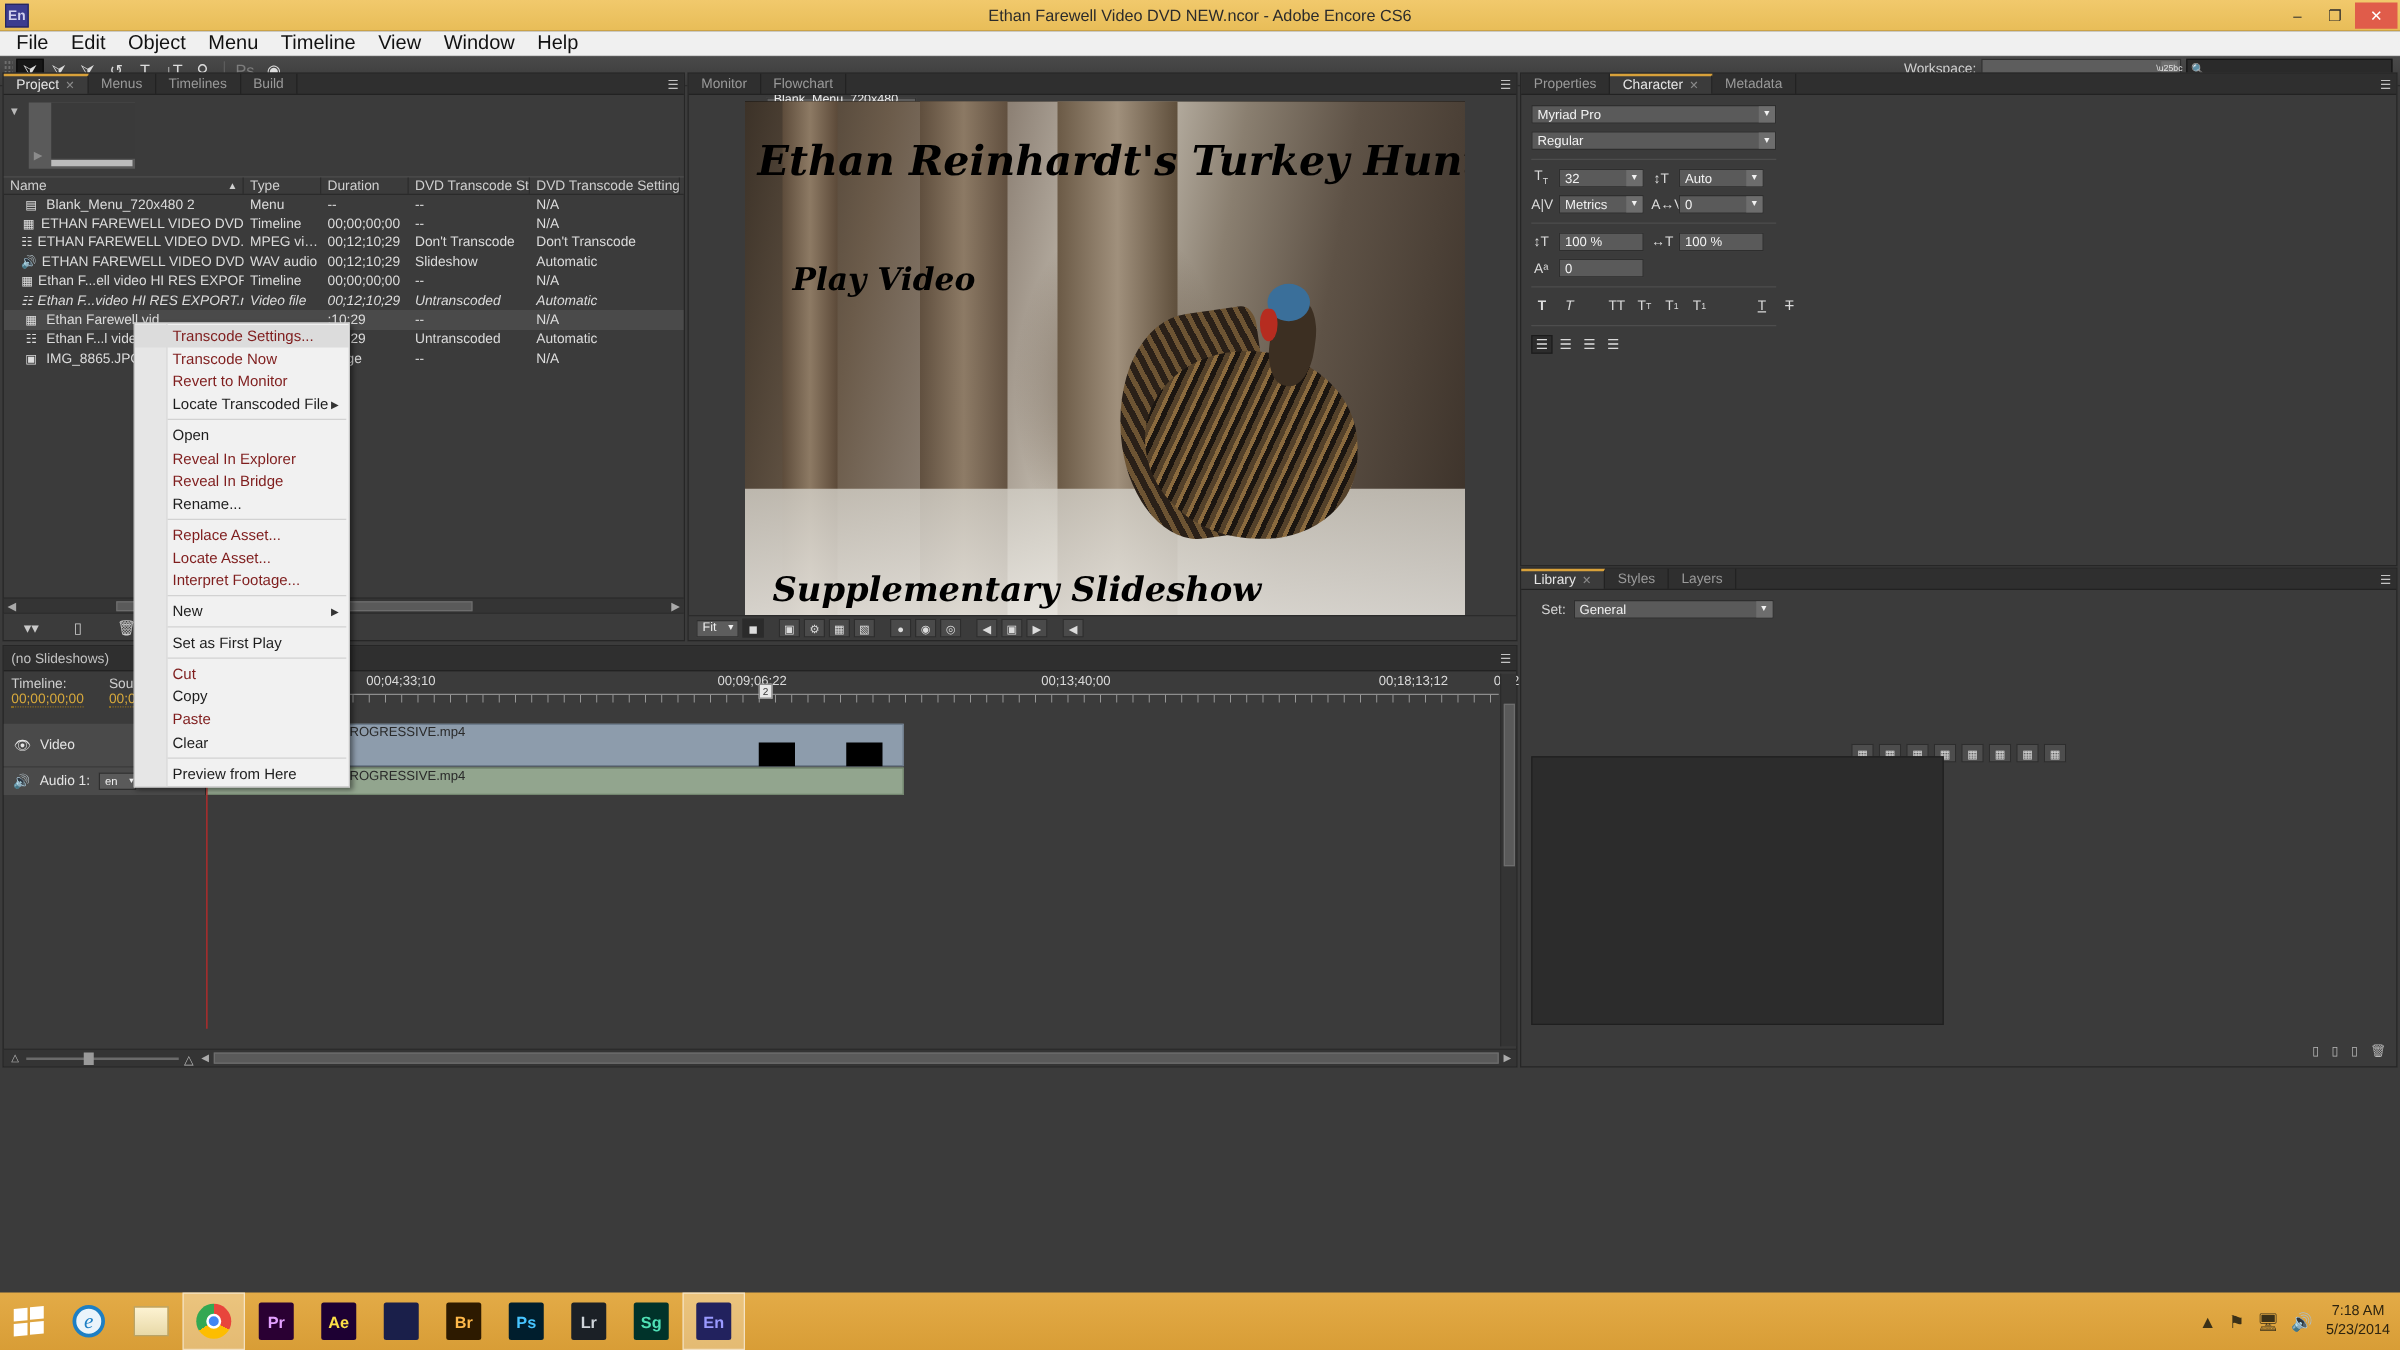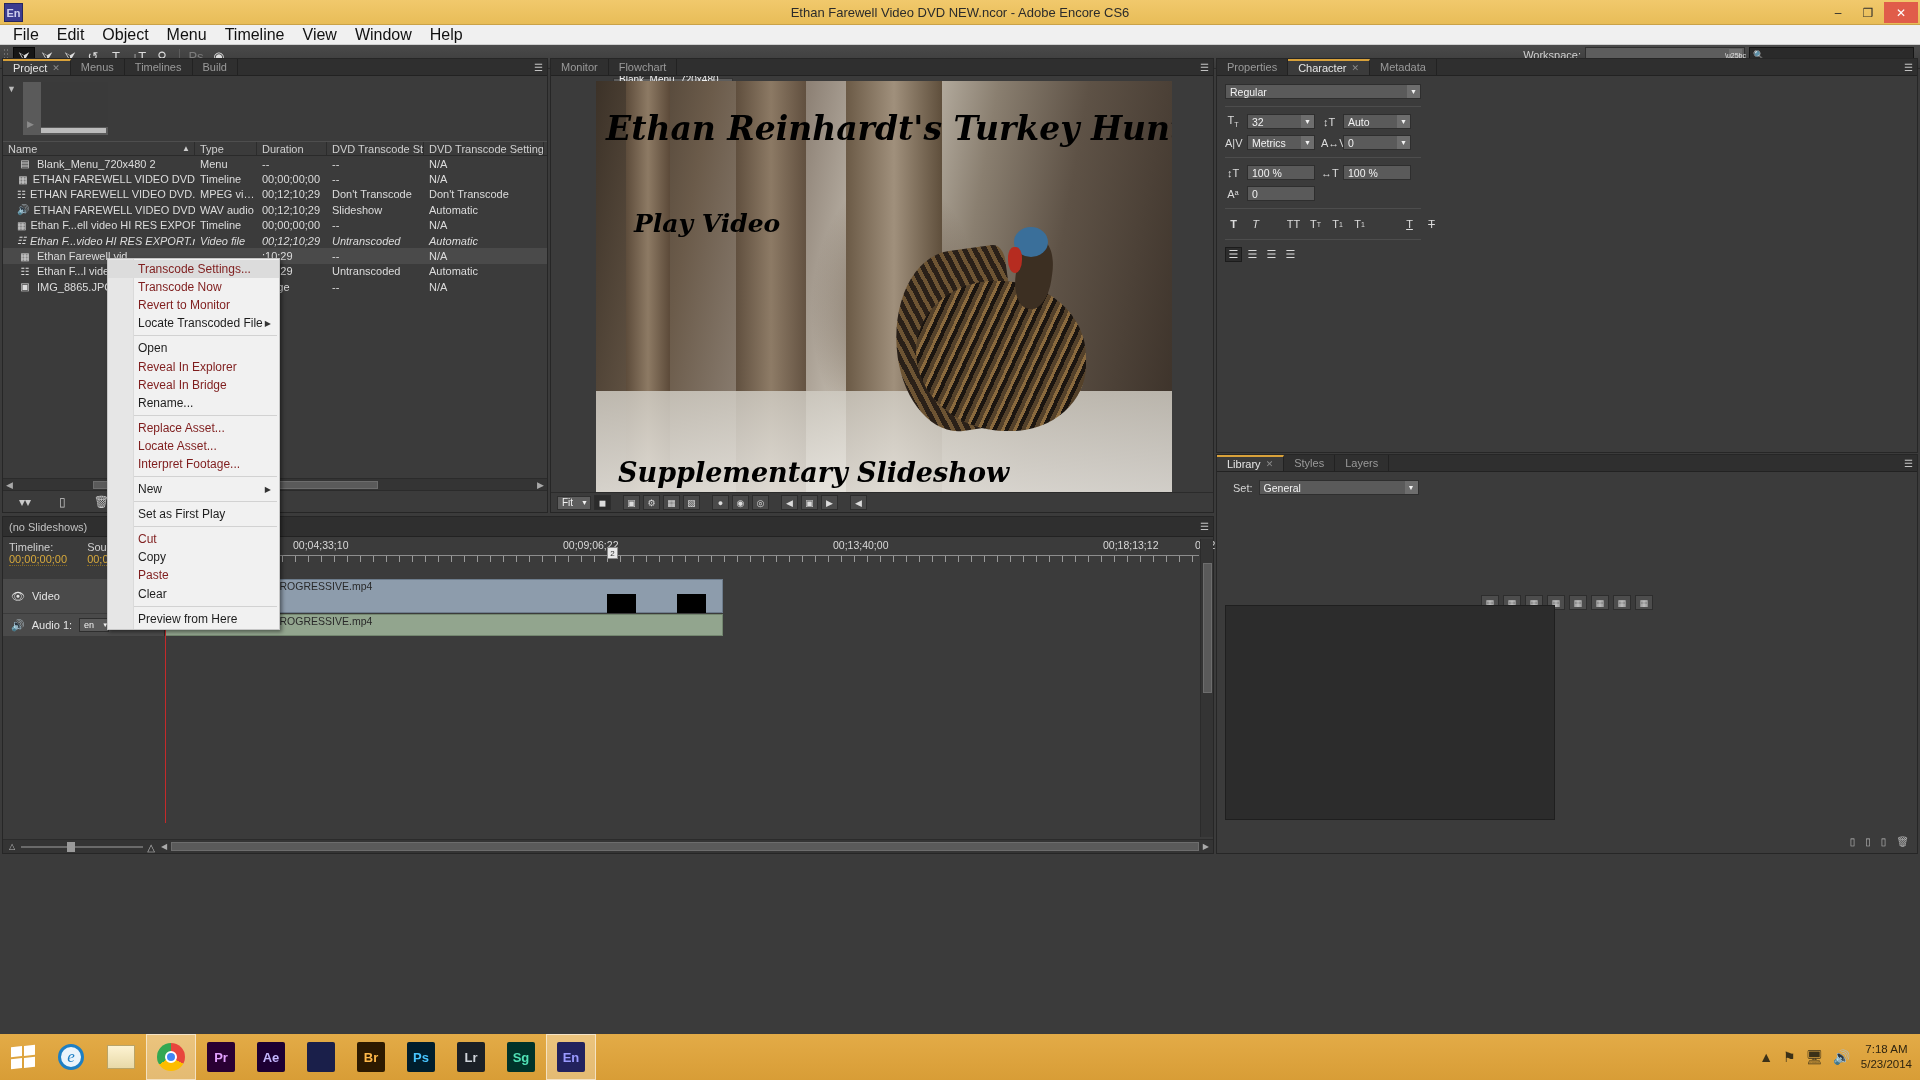--- a/index.html
+++ b/index.html
@@ -531,20 +531,26 @@
           <span>Character</span>
           <span class="x">✕</span>
         </div>
         <div class="tab">
           <span>Metadata</span>
         </div>
       </div>
     <div class="charpanel">
       <div class="fldrow">
         <div class="field" style="width:196px;">
+          <span>Myriad Pro</span>
+          <span class="caret">▼</span>
+        </div>
+      </div>
+      <div class="fldrow">
+        <div class="field" style="width:196px;">
           <span>Regular</span>
           <span class="caret">▼</span>
         </div>
       </div>
       <div class="seprow"></div>
 
       <div class="fldrow">
         <span class="ficon">T<sub style="font-size:7px;">T</sub></span>
         <div class="field" style="width:68px;">
           <span>32</span>
@@ -677,21 +683,21 @@
       </div>
       <div class="tc-b">
         <div class="lb">Source:</div>
         <div class="vl">00;00;00;00</div>
       </div>
     </div>
 
     <div class="tl-ruler">
       <div class="rl-times" id="rulerTimes">
           <span style="left: 128px;">00;04;33;10</span>
-          <span style="left: 398px;">00;09;06;22</span>
+          <span style="left: 409px;">00;09;06;22</span>
           <span style="left: 668px;">00;13;40;00</span>
           <span style="left: 938px;">00;18;13;12</span>
           <span style="left: 1030px;">00;2</span>
         </div>
       <div class="rl-ticks"></div>
     </div>
     <div class="playhead" style="left:604px;">2</div>
 
     <div class="trk-hd" style="top:62px;height:34px;">
       <span>👁</span>
@@ -823,21 +829,21 @@
         </div>
         <div class="tb-app on">
           <div class="chrome">
             <i></i>
           </div>
         </div>
         <div class="tb-app">
           <div class="adobe" style="background: rgb(42, 0, 51); color: rgb(227, 160, 255);">Pr</div>
         </div>
         <div class="tb-app">
-          <div class="adobe" style="background: rgb(29, 0, 51); color: #c4b5fd;">Ae</div>
+          <div class="adobe" style="background: rgb(29, 0, 51); color: #fde047;">Ae</div>
         </div>
         <div class="tb-app">
           <div class="adobe" style="background: rgb(26, 31, 74); color: rgb(154, 176, 255);"></div>
         </div>
         <div class="tb-app">
           <div class="adobe" style="background: rgb(45, 26, 0); color: rgb(255, 185, 74);">Br</div>
         </div>
         <div class="tb-app">
           <div class="adobe" style="background: rgb(0, 30, 45); color: rgb(71, 197, 255);">Ps</div>
         </div>

